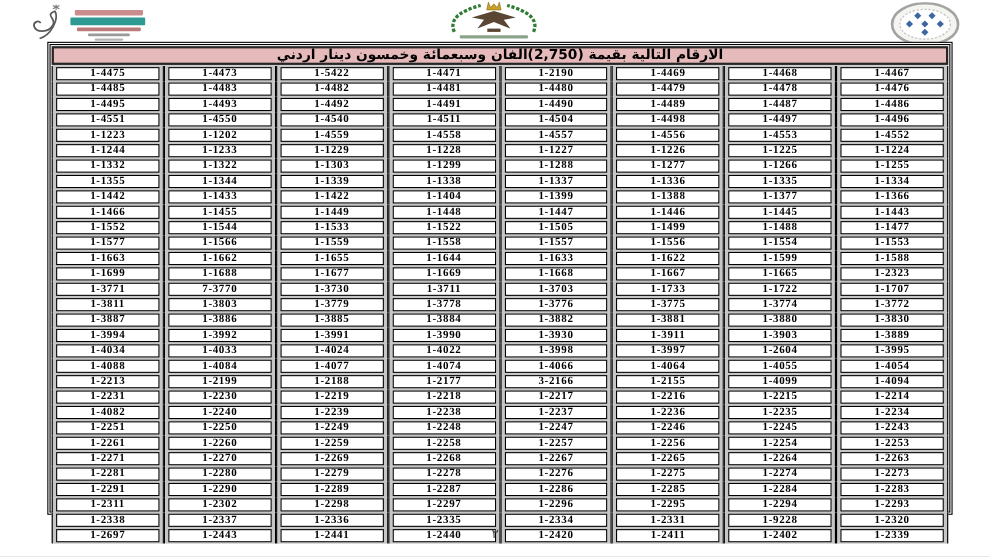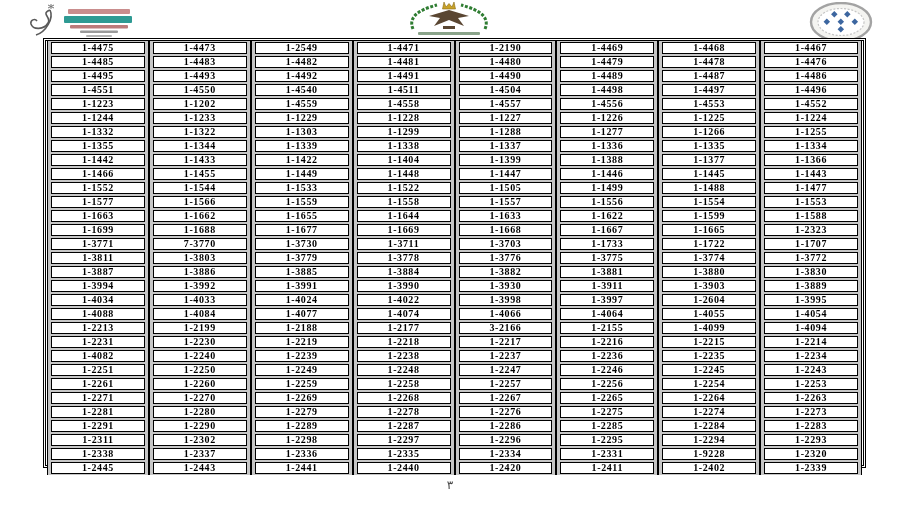--- a/index.html
+++ b/index.html
@@ -95,29 +95,30 @@
       <rect x="16.5" y="17.5" width="4.6" height="4.6" transform="rotate(45 18.8 19.8)"></rect>
       <rect x="30.5" y="17.5" width="4.6" height="4.6" transform="rotate(45 32.8 19.8)"></rect>
       <rect x="44.5" y="17.5" width="4.6" height="4.6" transform="rotate(45 46.8 19.8)"></rect>
       <rect x="30.5" y="25" width="4.6" height="4.6" transform="rotate(45 32.8 27.3)"></rect>
     </g>
   </svg>
 </div>
 
 <div class="touter">
   <div class="tinner">
+    <div class="titlebar">الارقام التالية بقيمة  (2,750)الفان وسبعمائة وخمسون دينار اردني</div>
     <div class="grid">
         <div class="cw">
           <div class="cell">1-4475</div>
         </div>
         <div class="cw">
           <div class="cell">1-4473</div>
         </div>
         <div class="cw">
-          <div class="cell">1-2549</div>
+          <div class="cell">1-5422</div>
         </div>
         <div class="cw">
           <div class="cell">1-4471</div>
         </div>
         <div class="cw">
           <div class="cell">1-2190</div>
         </div>
         <div class="cw">
           <div class="cell">1-4469</div>
         </div>
@@ -817,21 +818,21 @@
         <div class="cw">
           <div class="cell">1-2331</div>
         </div>
         <div class="cw">
           <div class="cell">1-9228</div>
         </div>
         <div class="cw">
           <div class="cell">1-2320</div>
         </div>
         <div class="cw">
-          <div class="cell">1-2445</div>
+          <div class="cell">1-2697</div>
         </div>
         <div class="cw">
           <div class="cell">1-2443</div>
         </div>
         <div class="cw">
           <div class="cell">1-2441</div>
         </div>
         <div class="cw">
           <div class="cell">1-2440</div>
         </div>

